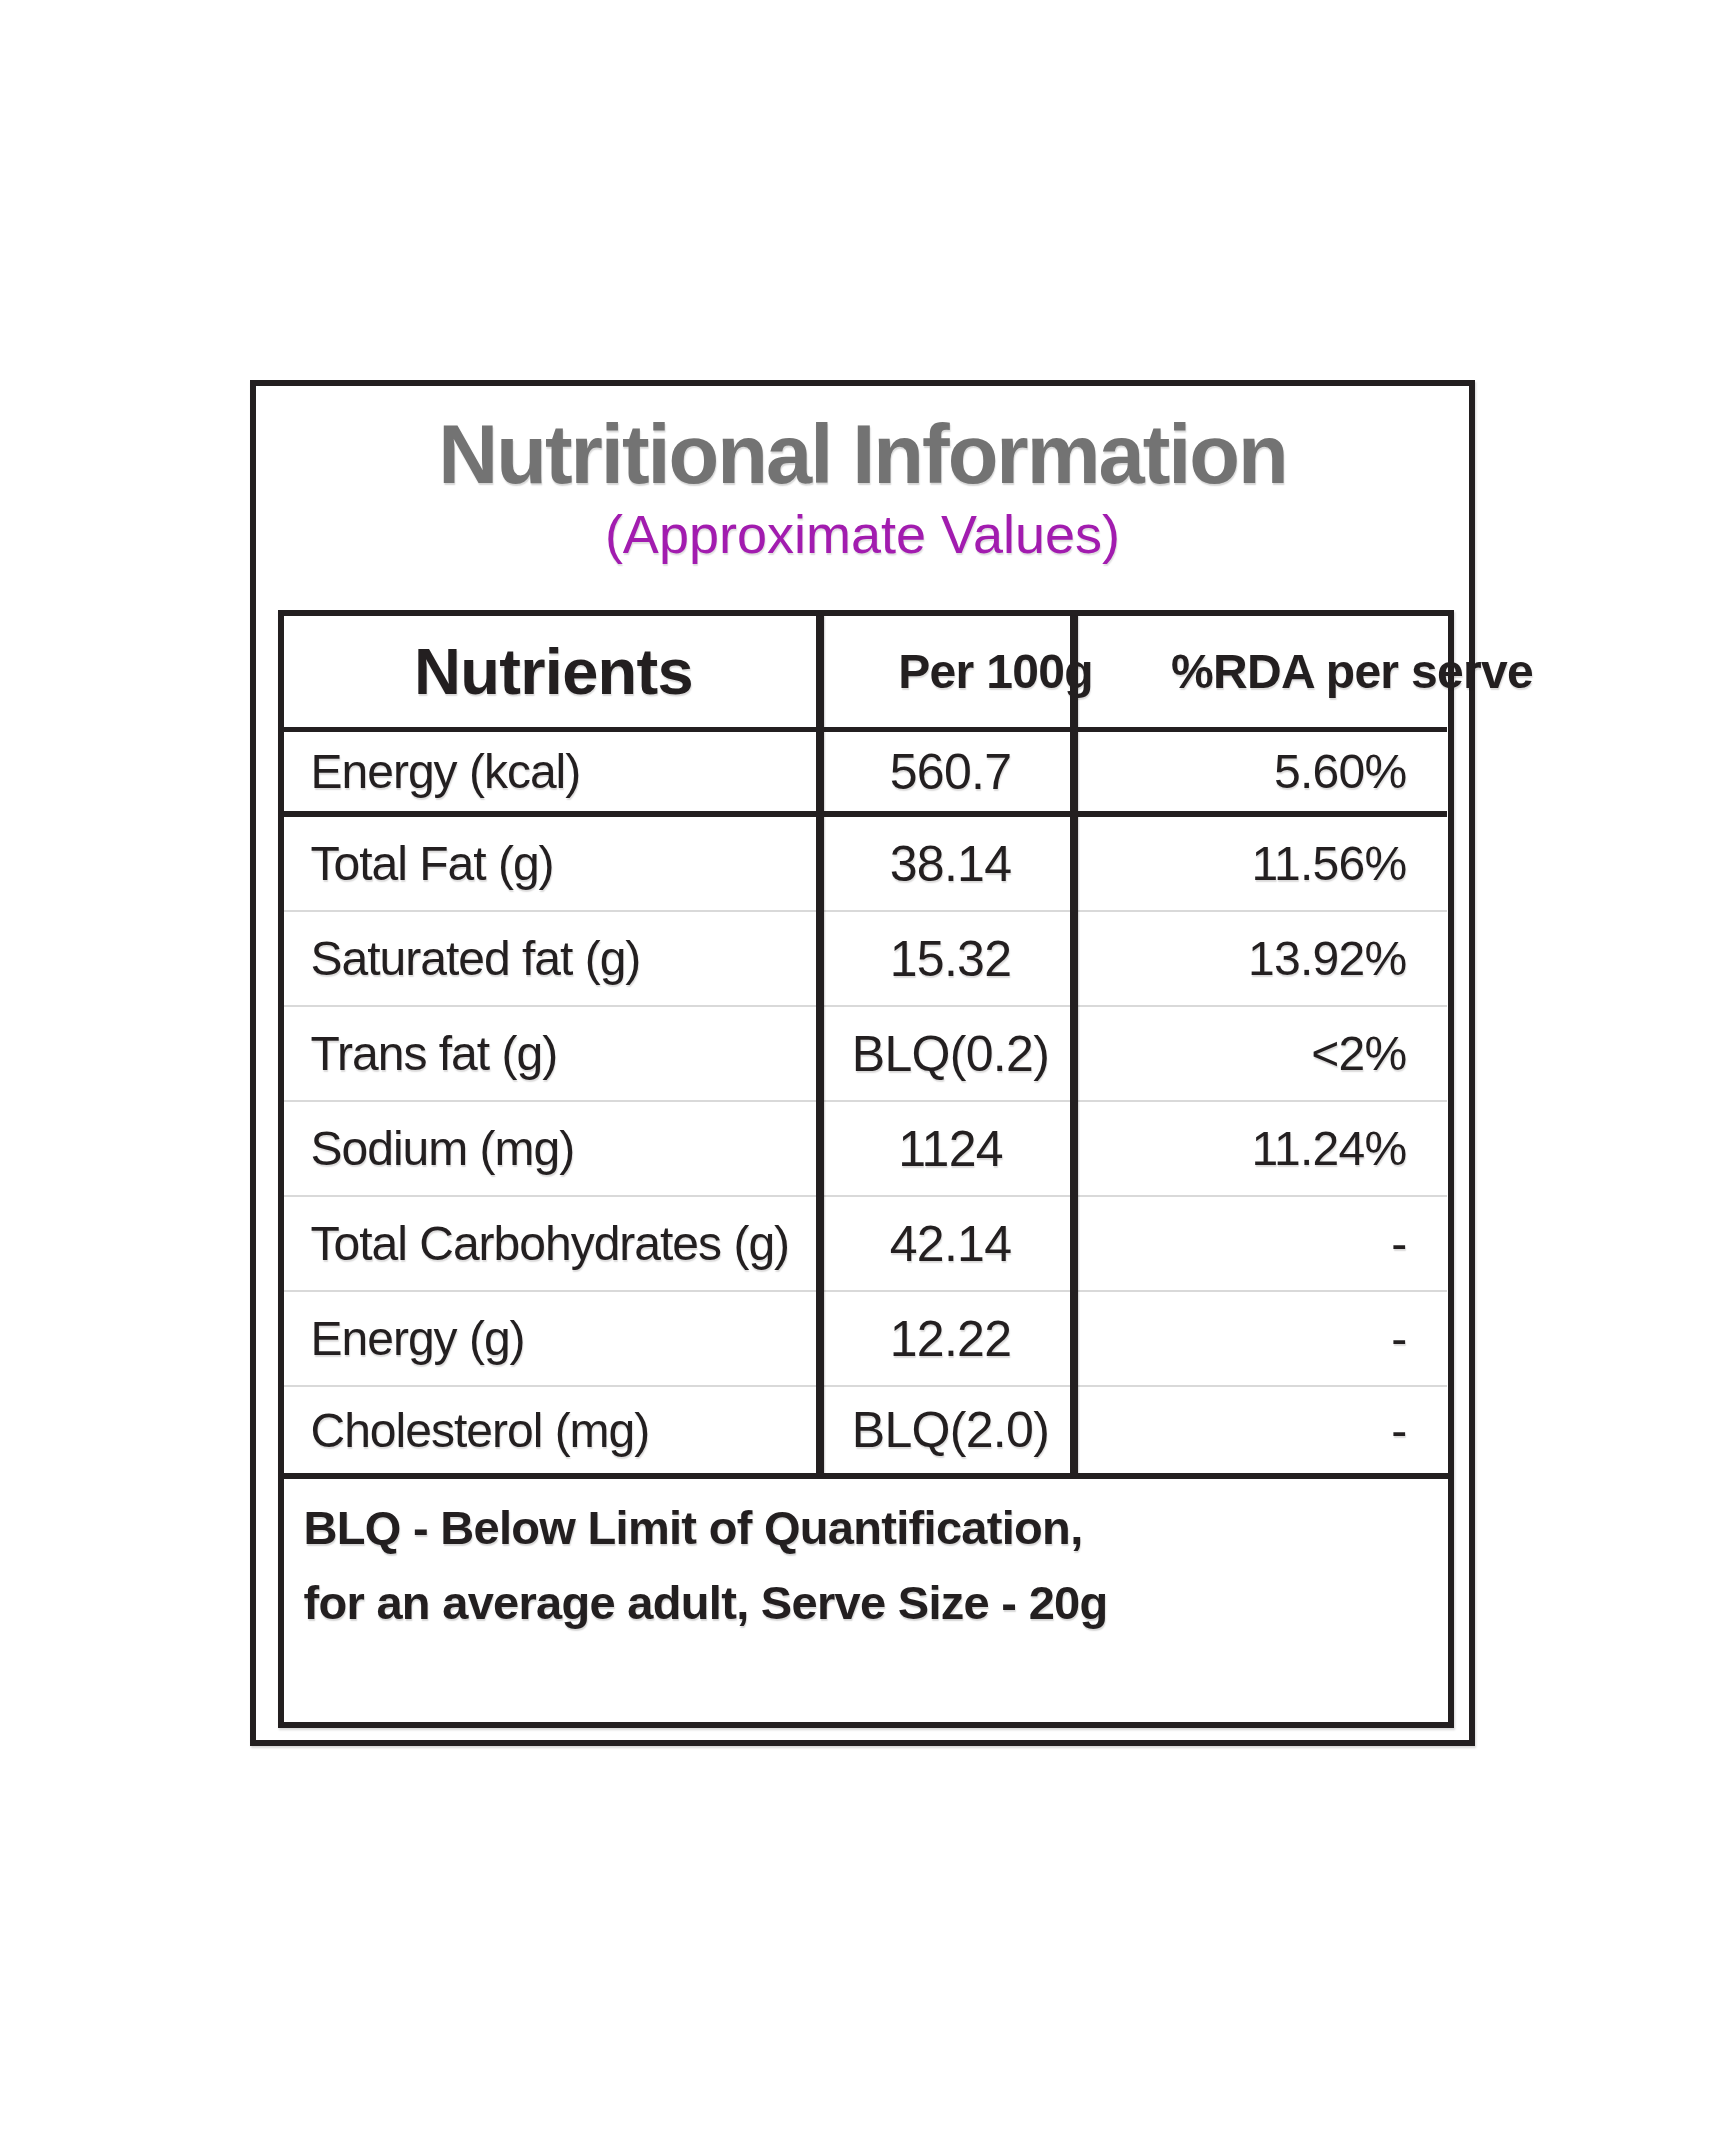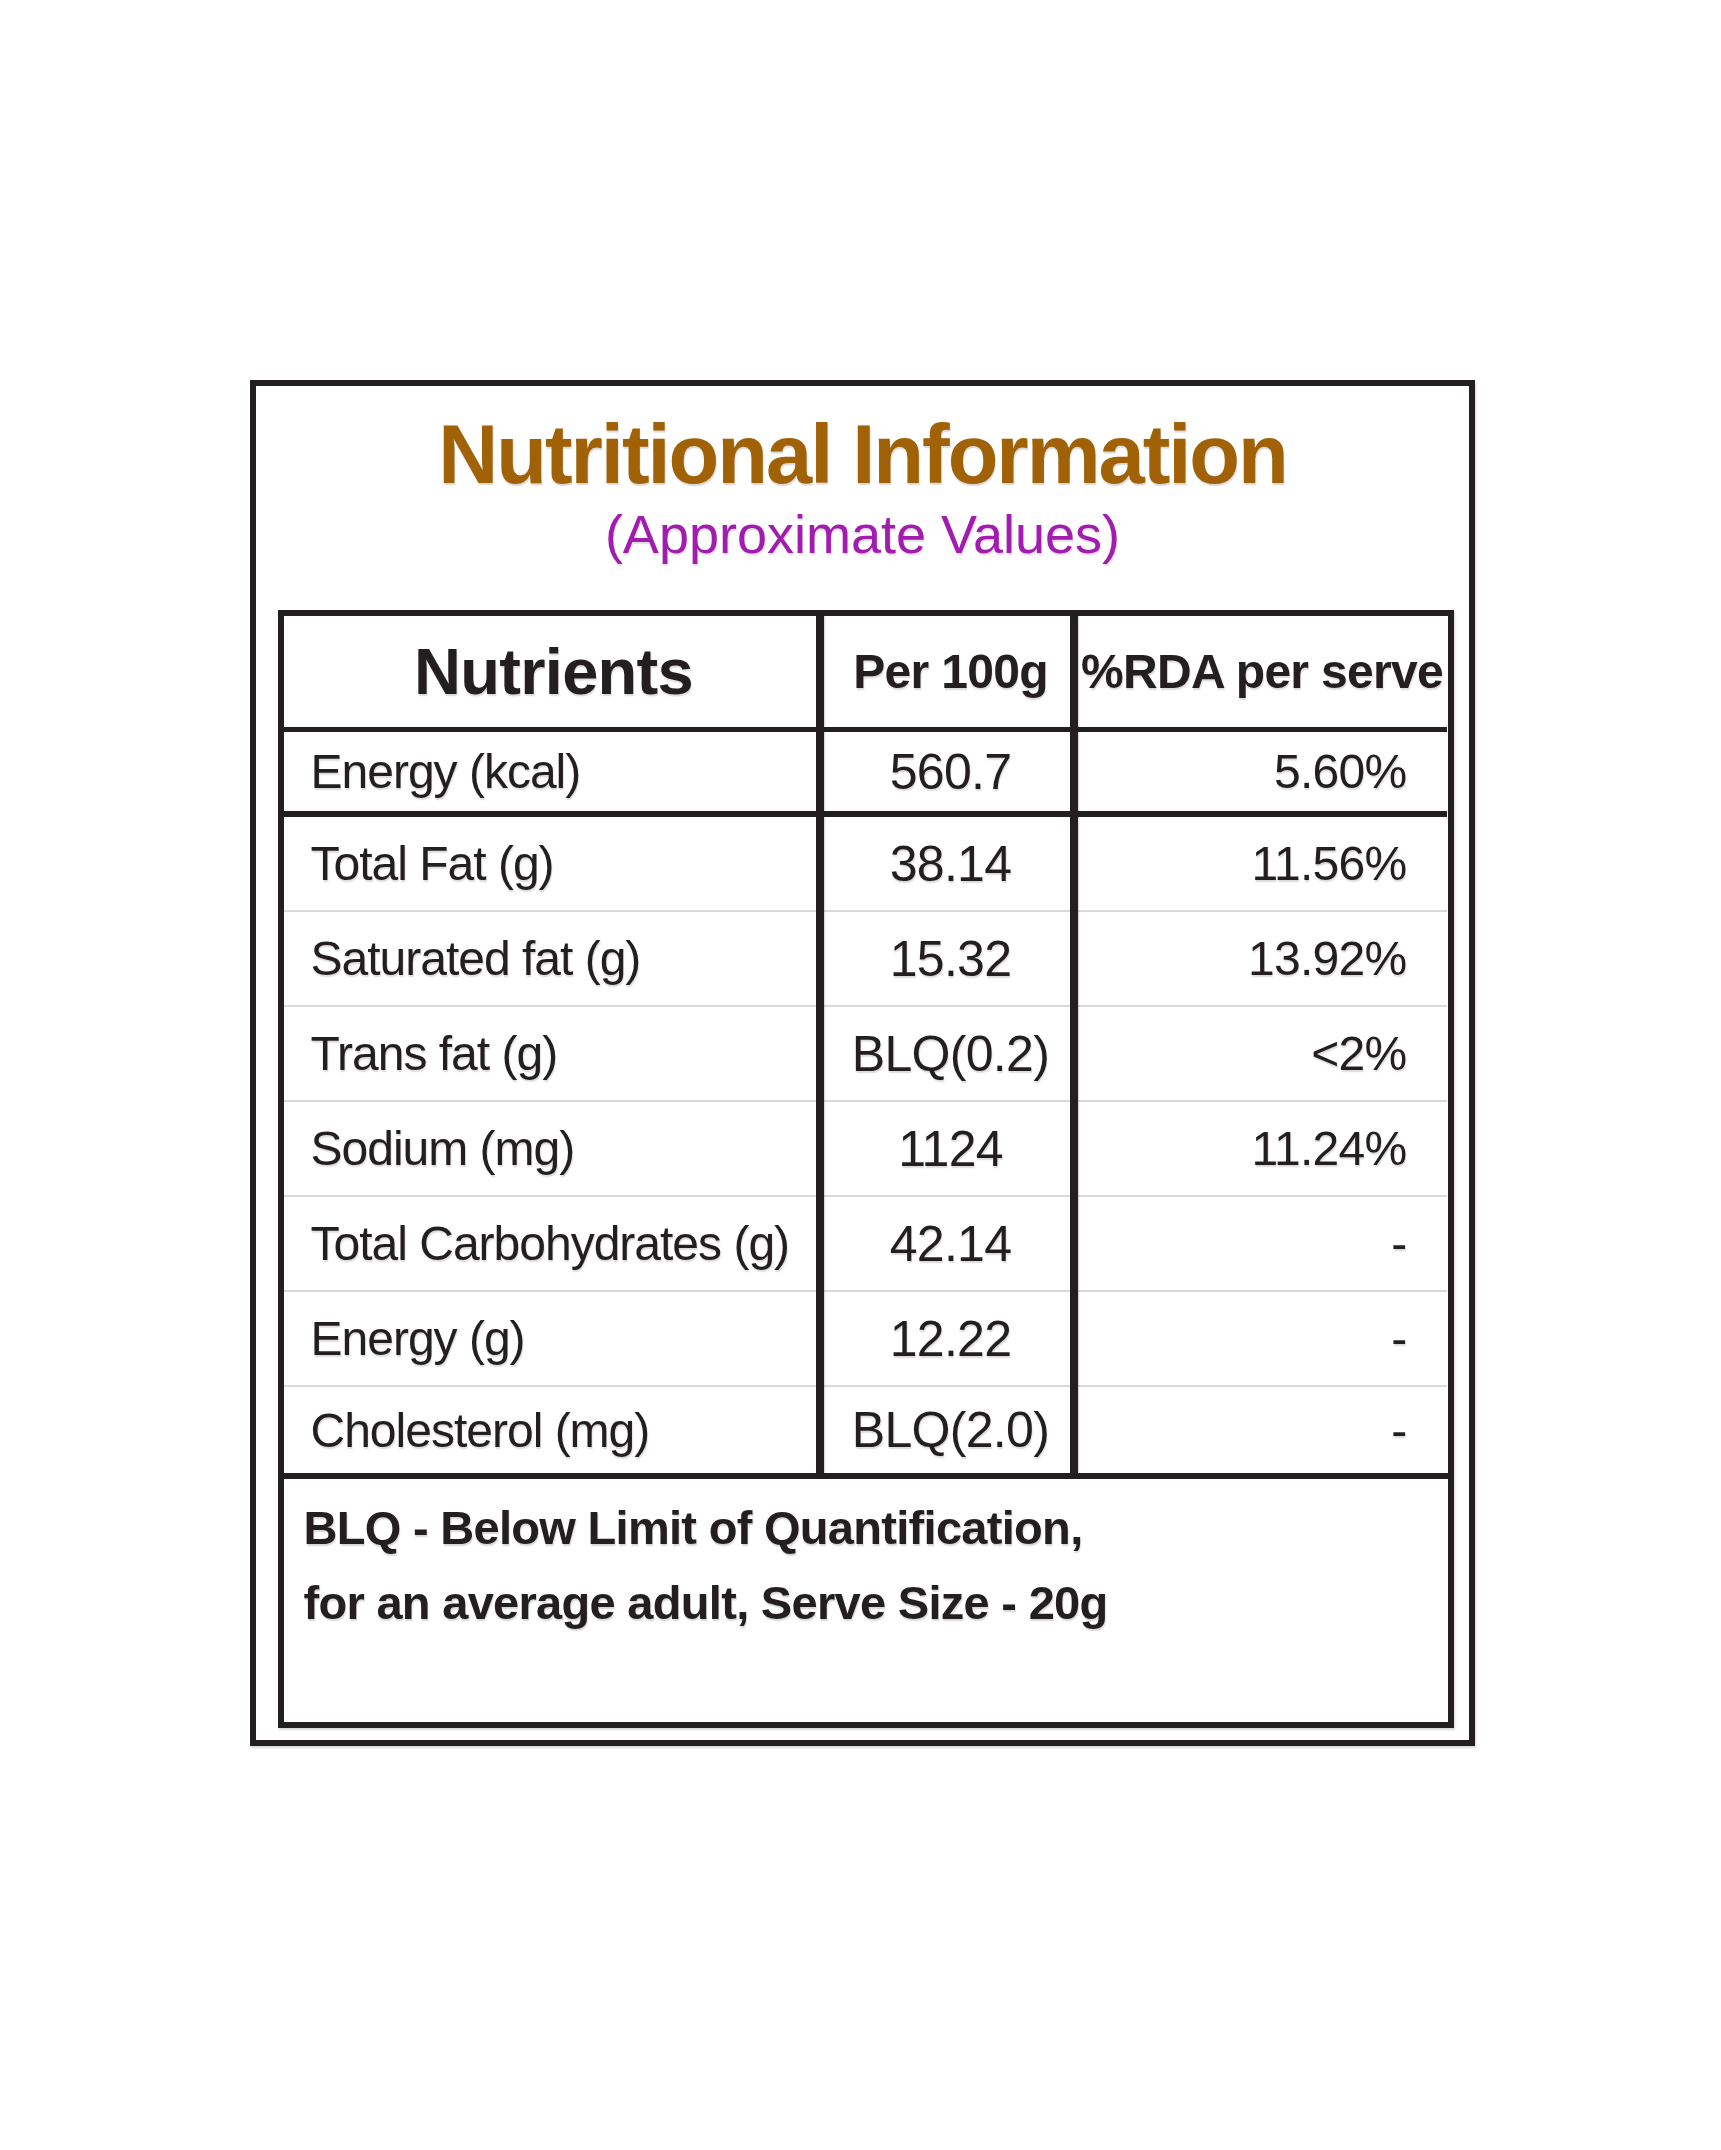--- a/index.html
+++ b/index.html
@@ -22,21 +22,21 @@
     box-shadow:1.3px 2px 2px rgba(35,31,32,0.18);
   }
 
   .label-title {
     margin-top:23px;
     text-align:center;
     font-size:83px;
     font-weight:bold;
     letter-spacing:-2px;
     line-height:1.12;
-    color:#a16207;
+    color:#737373;
     text-shadow:0.7px 2px 1.3px rgba(35,31,32,0.18);
   }
   .label-subtitle {
     margin-top:2.7px;
     text-align:center;
     font-size:54px;
     font-weight:normal;
     letter-spacing:0px;
     line-height:1.1;
     color:#a21caf;
@@ -58,21 +58,21 @@
   .vline {
     position:absolute; top:0; width:8px; height:860px;
     background:#231f20; z-index:3;
     box-shadow:1.3px 0 1.3px rgba(35,31,32,0.2);
   }
   .vline.v1 { left:532px; }
   .vline.v2 { left:786px; }
 
   .t-row { display:grid; grid-template-columns:540px 254px 369px; width:1163px; }
 
-  .t-head { height:116px; border-bottom:5.4px solid #231f20; }
+  .t-head { height:116px; border-bottom:5.4px solid #231f20;gap:45px; }
   .t-head .cell { display:flex; align-items:center; }
   .head-nutrients {
     justify-content:center;
     font-size:65px; font-weight:bold; letter-spacing:-0.7px;
     text-shadow:0.7px 2px 1.3px rgba(35,31,32,0.2);
   }
   .head-per, .head-rda {
     justify-content:center;
     font-size:48px; font-weight:bold; letter-spacing:-0.7px;
     text-shadow:0.7px 2px 1.3px rgba(35,31,32,0.2);

